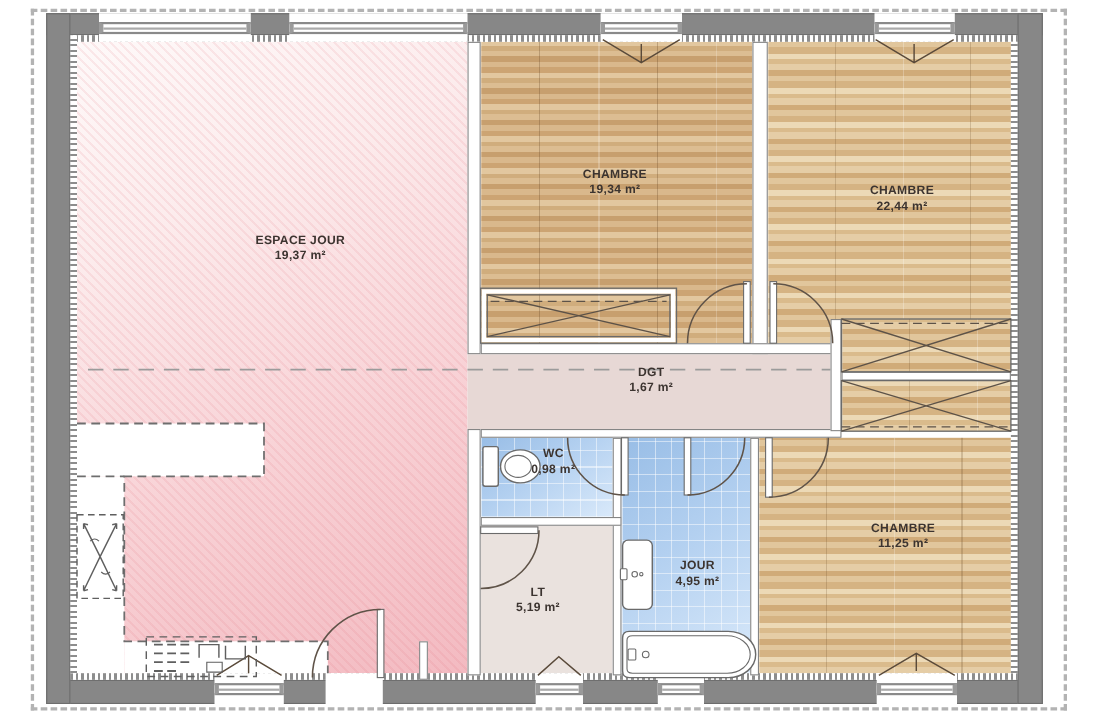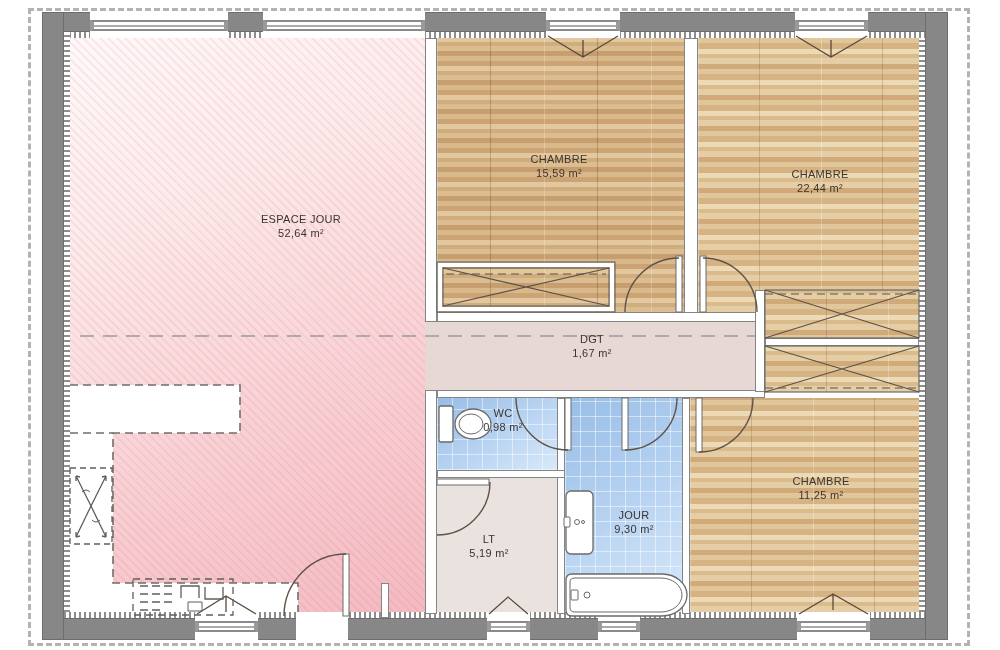--- a/index.html
+++ b/index.html
@@ -33,21 +33,21 @@
     repeating-linear-gradient(0deg,#e5cda6 0 6px,#dabb8c 6px 10px,#ecd9b6 10px 15px,#d5b383 15px 21px,#e1c69c 21px 26px,#d0ab79 26px 31px);}
   .tile{background:
     repeating-linear-gradient(0deg, rgba(255,255,255,0.5) 0 1px, rgba(0,0,0,0) 1px 15px),
     repeating-linear-gradient(90deg, rgba(255,255,255,0.5) 0 1px, rgba(0,0,0,0) 1px 15px),
     linear-gradient(145deg,#98bde6 0%,#b3d0f0 45%,#d9e9fa 100%);}
   .rose{background:#e7d8d5;}
   .beige{background:#eae2de;}
   .cutout{background:#ffffff;}
   
   .room-label{position:absolute;transform:translate(-50%,-50%);text-align:center;
-    font-size:11px;line-height:1.3;font-weight:400;color:#3c3430;letter-spacing:.3px;
+    font-size:11px;line-height:1.3;font-weight:700;color:#3c3430;letter-spacing:.3px;
     white-space:nowrap;z-index:9;}
   svg.overlay{position:absolute;left:0;top:0;z-index:7;pointer-events:none;}
   .z1{z-index:1}.z2{z-index:2}.z4{z-index:4}.z5{z-index:5}
 </style>
 </head>
 <body>
 
 <div id="plan">
 
   <div class="abs plot"></div>
@@ -217,46 +217,46 @@
       <path d="M 140 586 h 8 M 152 586 h 8 M 164 586 h 8
                M 140 594 h 8 M 152 594 h 8 M 164 594 h 8
                M 140 602 h 8 M 152 602 h 8 M 164 602 h 8
                M 140 610 h 8 M 152 610 h 8" stroke-width="1.6"></path>
       <path d="M 181 598 V 586 H 199 V 598"></path>
       <path d="M 205 587 V 599 H 223 V 587"></path>
       <path d="M 188 602 h 14 v 9 h -14 z" stroke-width="1"></path>
     </g>
   </svg>
 
-  <div class="room-label" style="left:273px;top:226px;margin-left:28px;">
+  <div class="room-label" style="left:273px;top:226px;">
     <div>ESPACE JOUR</div>
-    <div>52,64 m²</div>
+    <div>19,37 m²</div>
   </div>
   <div class="room-label" style="left:559px;top:166px;">
     <div>CHAMBRE</div>
-    <div>15,59 m²</div>
+    <div>19,34 m²</div>
   </div>
   <div class="room-label" style="left:820px;top:181px;">
     <div>CHAMBRE</div>
     <div>22,44 m²</div>
   </div>
   <div class="room-label" style="left:592px;top:346px;">
     <div>DGT</div>
     <div>1,67 m²</div>
   </div>
   <div class="room-label" style="left:503px;top:420px;">
     <div>WC</div>
     <div>0,98 m²</div>
   </div>
   <div class="room-label" style="left:489px;top:546px;">
     <div>LT</div>
     <div>5,19 m²</div>
   </div>
   <div class="room-label" style="left:634px;top:522px;">
     <div>JOUR</div>
-    <div>9,30 m²</div>
+    <div>4,95 m²</div>
   </div>
   <div class="room-label" style="left:821px;top:488px;">
     <div>CHAMBRE</div>
     <div>11,25 m²</div>
   </div>
 
 </div>
 
 </body></html>

